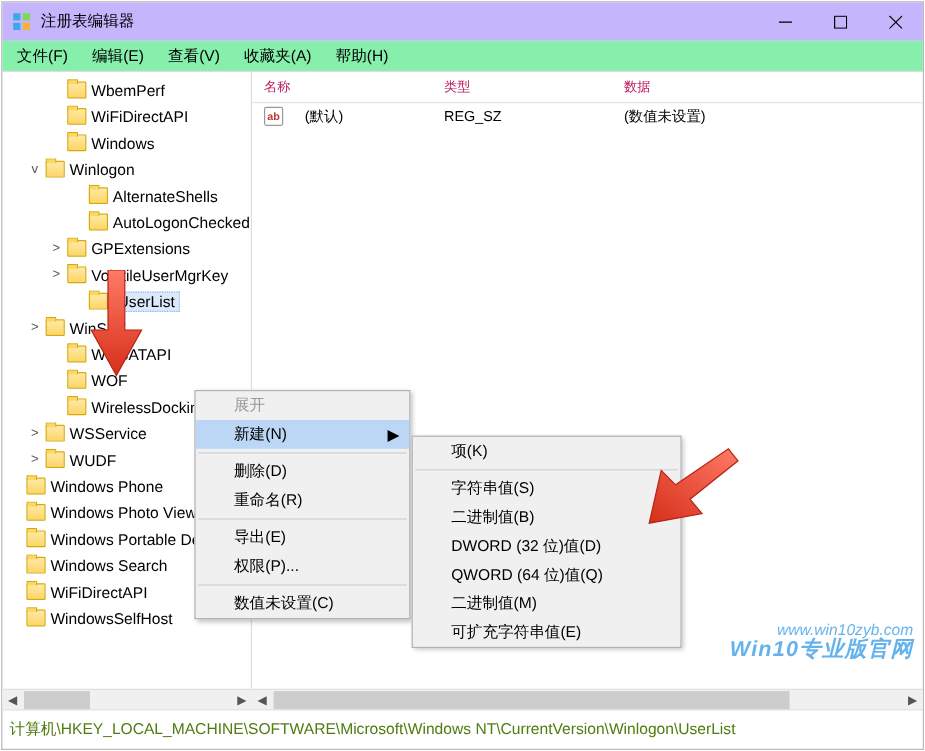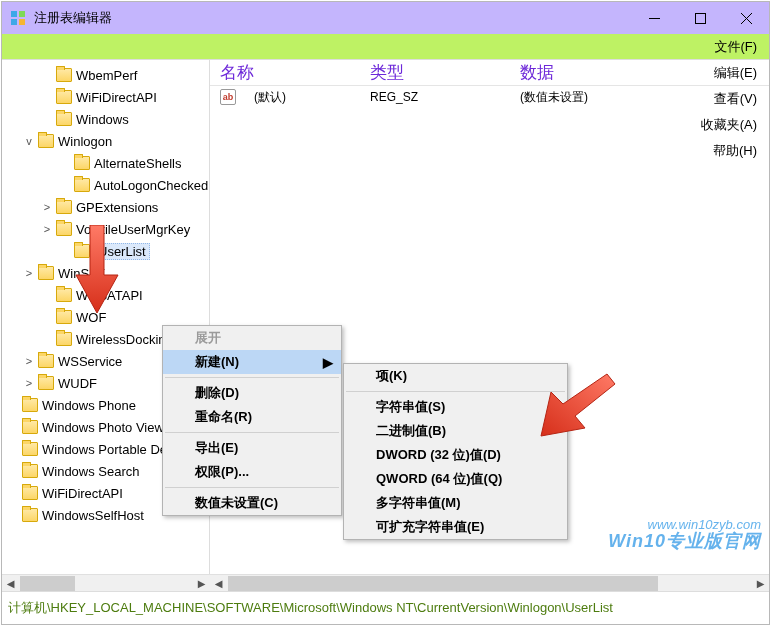--- a/index.html
+++ b/index.html
@@ -3,56 +3,56 @@
   <meta charset="utf-8">
   <style>
     * { box-sizing: border-box; margin: 0; padding: 0; }
     html, body { width: 771px; height: 626px; font-family: "Microsoft YaHei", "Segoe UI", sans-serif; font-size: 12px; background: #fff; overflow: hidden; }
     .window { border: 1px solid #b8b8b8; width: 769px; height: 624px; margin: 1px; display: flex; flex-direction: column; background: #fff; }
     .titlebar { height: 32px; background: #c4b5fd; display: flex; align-items: center; padding: 0 0 0 8px; }
     .titlebar-icon { width: 16px; height: 16px; margin-right: 8px; display: inline-block; }
     .titlebar-text { flex: 1; font-size: 13px; color: #000; }
     .win-btn { width: 46px; height: 32px; display: inline-flex; align-items: center; justify-content: center; color: #000; }
     .win-btn svg { width: 11px; height: 11px; }
-    .menubar { height: 26px; display: flex; align-items: flex-end; padding: 0 2px; border-bottom: 1px solid #ddd; background: #bef264; flex-direction: column; }
+    .menubar { height: 26px; display: flex; align-items: flex-start; padding: 0 2px; border-bottom: 1px solid #ddd; background: #86efac; }
     .menu-item { padding: 4px 10px; font-size: 13px; }
     .workarea { flex: 1; display: flex; overflow: hidden; position: relative; }
     .tree-pane { width: 208px; border-right: 1px solid #ddd; overflow: hidden; position: relative; padding-top: 4px; }
     .tree { padding-left: 0; }
     .tree-row { display: flex; align-items: center; height: 22px; white-space: nowrap; padding-left: 4px; }
     .tw { width: 14px; display: inline-flex; justify-content: center; align-items: center; color: #555; font-size: 11px; }
     .folder { width: 16px; height: 14px; margin: 0 4px 0 2px; display: inline-block; background: linear-gradient(to bottom, #ffe9a6 0%, #fcd667 100%); border: 1px solid #d7a90b; border-radius: 1px; position: relative; }
     .folder::before { content: ""; position: absolute; top: -3px; left: -1px; width: 7px; height: 3px; background: #fcd667; border: 1px solid #d7a90b; border-bottom: none; border-radius: 1px 1px 0 0; }
     .tree-label { font-size: 13px; color: #000; }
     .tree-row.sel .tree-label { background: #dbe9fb; border: 1px dotted #92b8e8; padding: 0 3px; }
     .indent1 { padding-left: 20px; }
     .indent2 { padding-left: 38px; }
     .indent3 { padding-left: 56px; }
     .indent0-group { padding-left: 4px; }
     .list-pane { flex: 1; display: flex; flex-direction: column; overflow: hidden; }
     .list-header { display: flex; height: 26px; border-bottom: 1px solid #e5e5e5; align-items: center; }
-    .list-header .col { padding: 4px 10px; font-size: 17px; color: #6d28d9; }
+    .list-header .col { padding: 4px 10px; font-size: 11px; color: #be185d; }
     .col-name { width: 150px; }
     .col-type { width: 150px; }
     .col-data { flex: 1; }
     .list-body { flex: 1; }
     .list-row { display: flex; height: 22px; align-items: center; }
     .list-row .cell-name { width: 150px; padding-left: 10px; display: flex; align-items: center; gap: 18px; }
     .list-row .cell-type { width: 150px; padding-left: 10px; }
     .list-row .cell-data { flex: 1; padding-left: 10px; }
     .ab-icon { width: 16px; height: 16px; display: inline-flex; align-items: center; justify-content: center; font-size: 9px; font-weight: bold; color: #c0392b; background: #fff; border: 1px solid #999; border-radius: 2px; }
     .statusbar { height: 22px; border-top: 1px solid #ddd; display: flex; align-items: center; padding: 16px 6px; font-size: 13px; color: #4d7c0f; white-space: nowrap; overflow: hidden; }
     .scroll-h { height: 17px; background: #f0f0f0; position: relative; border-top: 1px solid #e0e0e0; }
     .scroll-h .thumb { position: absolute; height: 15px; top: 1px; left: 18px; width: 55px; background: #cdcdcd; }
     .scroll-h .arr { position: absolute; top: 0; width: 17px; height: 17px; display: inline-flex; align-items: center; justify-content: center; color: #555; font-size: 10px; }
     .scroll-h .arrL { left: 0; }
     .scroll-h .arrR { right: 0; }
     .scroll-h.right .thumb { width: 430px; left: 18px; }
     .ctxmenu { position: absolute; background: #f0f0f0; border: 1px solid #b3b3b3; box-shadow: 2px 2px 4px rgba(0,0,0,0.25); font-size: 13px; z-index: 50; }
-    .ctxmenu .mi { height: 24px; display: flex; align-items: center; padding: 0 30px 0 32px; white-space: nowrap; color: #000; position: relative; font-weight: bold; }
+    .ctxmenu .mi { height: 24px; display: flex; align-items: center; padding: 0 30px 0 32px; white-space: nowrap; color: #000; position: relative; }
     .ctxmenu .mi.disabled { color: #9a9a9a; }
     .ctxmenu .mi.hov { background: #bcd7f5; }
     .ctxmenu .sep { height: 1px; margin: 3px 2px; background: #d0d0d0; }
     .ctxmenu .mi .sub-arrow { position: absolute; right: 8px; }
     #ctx1 { left: 160px; top: 265px; width: 180px; }
     #ctx2 { left: 341px; top: 279px; width: 225px; margin-top: 24px; }
     .red-arrow { position: absolute; z-index: 80; pointer-events: none; }
     #arrow1 { left: 68px; top: 165px; }
     #arrow2 { left: 535px; top: 310px; }
     .tree-scroll-wrap { height: 486px; overflow: hidden; }
@@ -258,21 +258,21 @@
       <div class="mi">数值未设置(C)</div>
     </div>
 
     <div id="ctx2" class="ctxmenu">
       <div class="mi">项(K)</div>
       <div class="sep"></div>
       <div class="mi">字符串值(S)</div>
       <div class="mi">二进制值(B)</div>
       <div class="mi">DWORD (32 位)值(D)</div>
       <div class="mi">QWORD (64 位)值(Q)</div>
-      <div class="mi">多字符串值(M)</div>
+      <div class="mi">二进制值(M)</div>
       <div class="mi">可扩充字符串值(E)</div>
     </div>
 
     <svg id="arrow1" class="red-arrow" width="50" height="90" viewBox="0 0 50 90">
         <defs>
           <linearGradient id="g1" x1="0" y1="0" x2="0" y2="1">
             <stop offset="0" stop-color="#ff7a66"></stop>
             <stop offset="1" stop-color="#d62f1a"></stop>
           </linearGradient>
         </defs>

